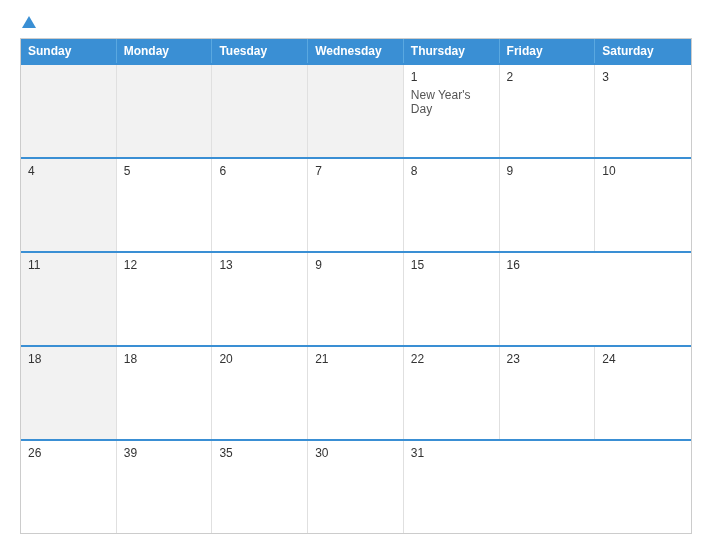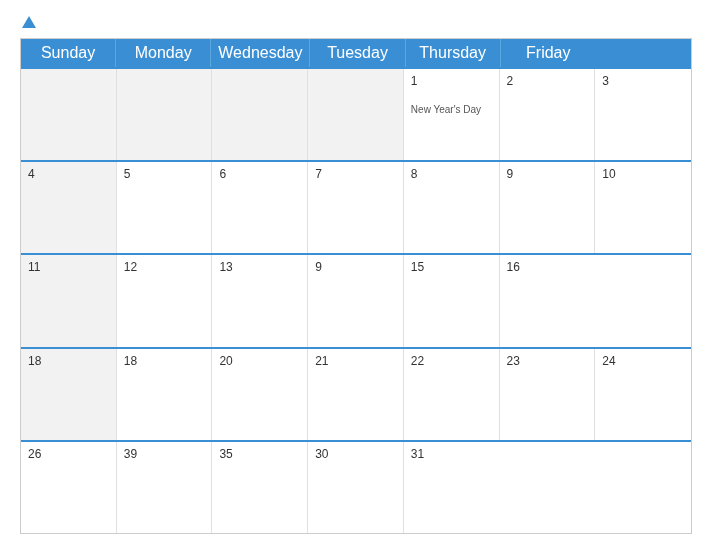--- a/index.html
+++ b/index.html
@@ -69,23 +69,23 @@
       flex-direction: column;
       border: 1px solid #ccc;
     }
     .cal-header-row {
       display: grid;
       grid-template-columns: repeat(7, 1fr);
       background: #3a8fd4;
     }
     .cal-header-cell {
       color: #fff;
-      font-size: 16px;
-      font-weight: normal;
-      text-align: center;
+      font-size: 12px;
+      font-weight: bold;
+      text-align: left;
       padding: 5px 7px;
       border-right: 1px solid #5aa8e0;
     }
     .cal-header-cell:last-child {
       border-right: none;
     }
     .cal-body {
       flex: 1;
       display: flex;
       flex-direction: column;
@@ -111,24 +111,24 @@
     .cal-cell.gray-bg {
       background: #f2f2f2;
     }
     .day-number {
       font-size: 12px;
       color: #333;
       font-weight: normal;
       display: block;
     }
     .holiday-label {
-      font-size: 10px;
+      font-size: 12px;
       color: #555;
       display: block;
-      margin-top: 16px;
+      margin-top: 4px;
     }
     .logo-wrapper {
       display: flex;
       flex-direction: column;
       align-items: flex-start;
     }
     .logo-line1 {
       display: flex;
       align-items: center;
     }
@@ -155,24 +155,25 @@
     <div class="title-block">
       <div class="calendar-title"></div>
     </div>
     <div class="country-label"></div>
   </div>
 
   <div class="calendar">
     <div class="cal-header-row">
     <div class="cal-header-cell">Sunday</div>
         <div class="cal-header-cell">Monday</div>
+        <div class="cal-header-cell">Tuesday</div>
         <div class="cal-header-cell">Wednesday</div>
-        <div class="cal-header-cell">Tuesday</div>
         <div class="cal-header-cell">Thursday</div>
         <div class="cal-header-cell">Friday</div>
+        <div class="cal-header-cell">Saturday</div>
       </div>
 
     <div class="cal-body">
     <div class="cal-week">
           <div class="cal-cell gray-bg"></div>
           <div class="cal-cell gray-bg"></div>
           <div class="cal-cell gray-bg"></div>
           <div class="cal-cell gray-bg"></div>
           <div class="cal-cell">
             <span class="day-number">1</span>

